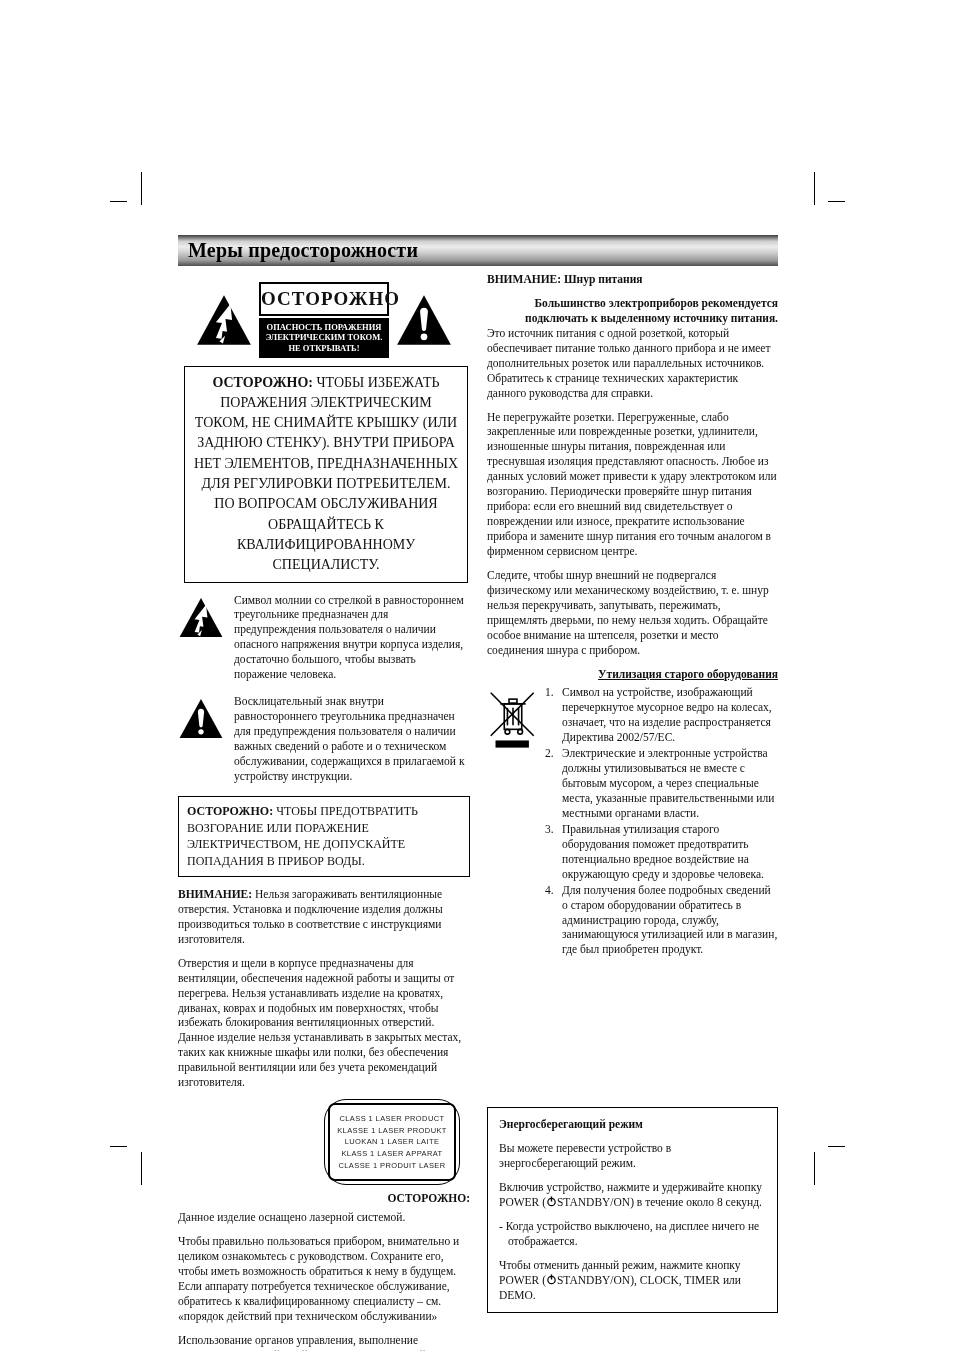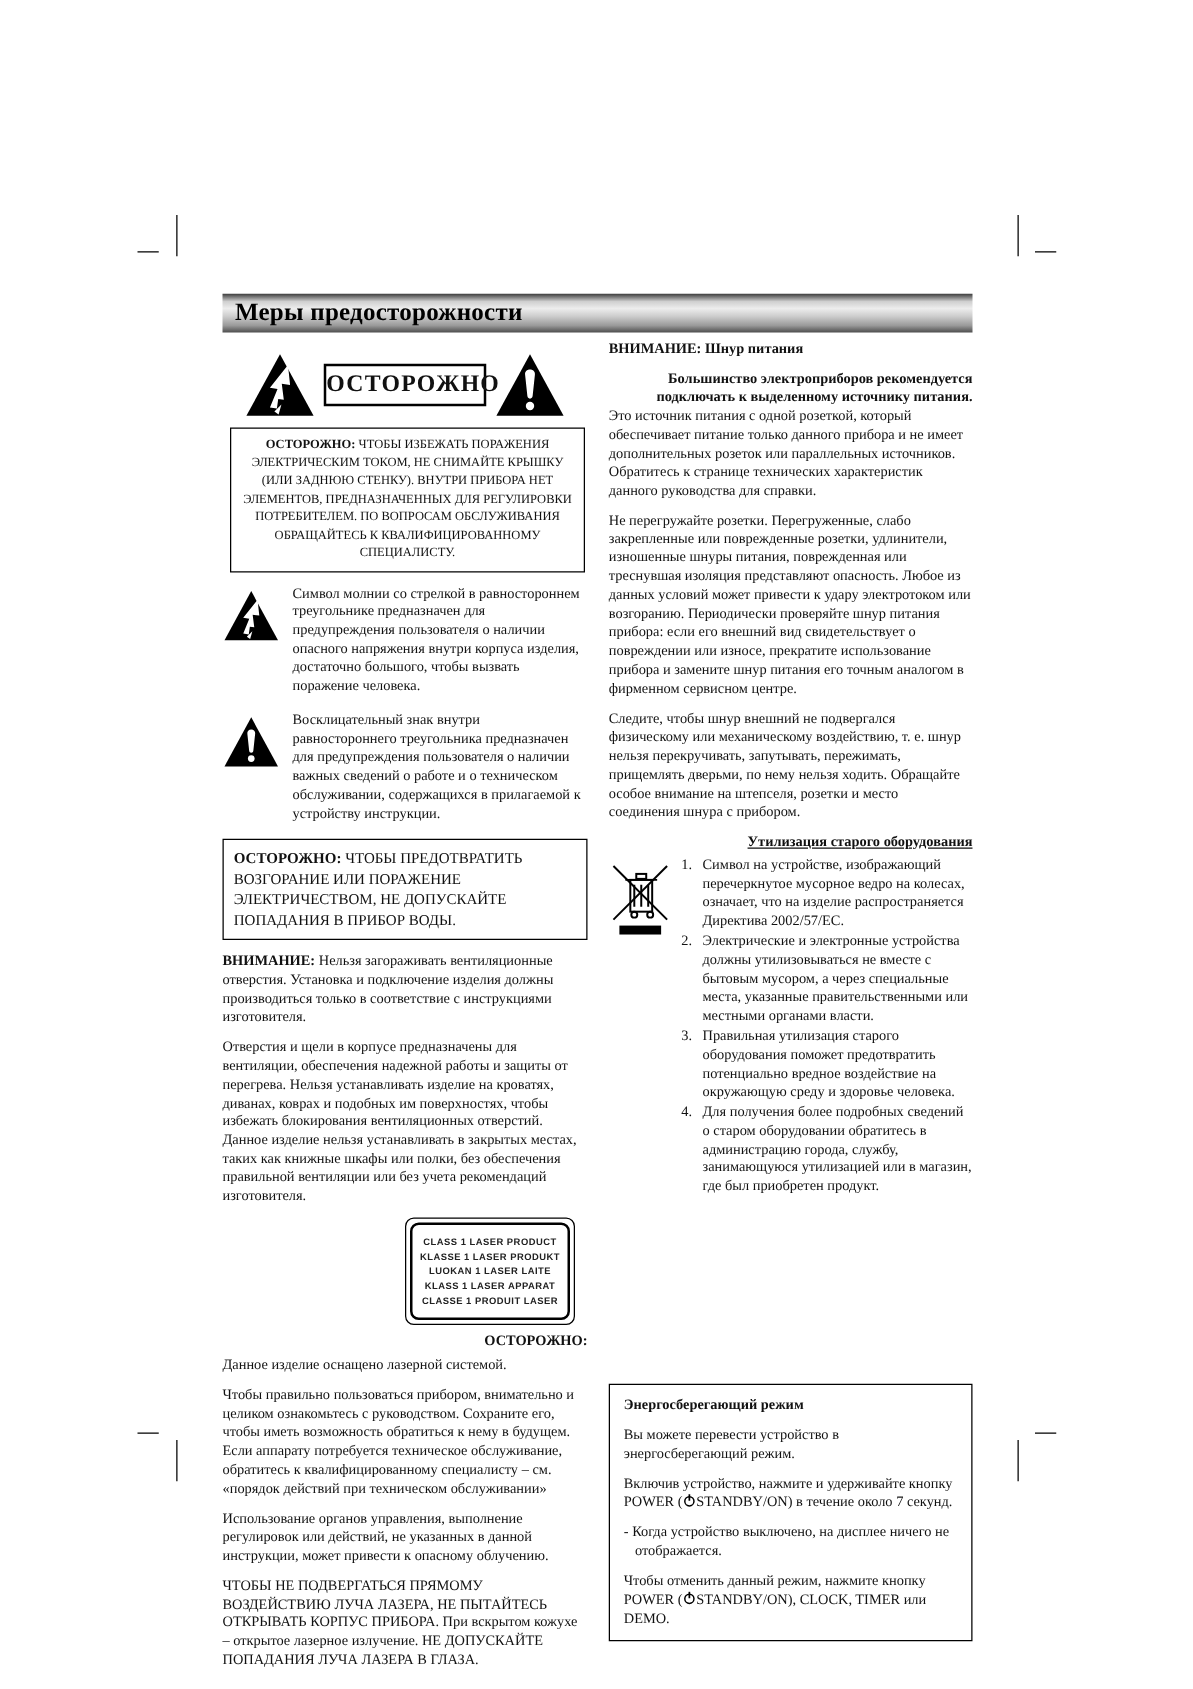--- a/index.html
+++ b/index.html
@@ -22,28 +22,28 @@
   
   .warn-row{display:flex;align-items:center;justify-content:center;gap:7px;margin:6px 0 8px 0;}
   .warn-center{width:130px;}
   .warn-title{border:2px solid #000;background:#fff;text-align:center;font-weight:bold;
     font-size:19px;padding:3px 0 2px 0;letter-spacing:1px;}
   .warn-danger{background:#000;color:#fff;text-align:center;font-weight:bold;font-size:8.5px;
     line-height:1.25;padding:4px 2px;margin-top:2px;}
   .tri{flex:0 0 auto;}
   
   .box{border:1px solid #000;padding:6px 8px;margin:0 0 10px 0;}
-  .box.centered{text-align:center;font-size:10px;line-height:1.45;margin-left:6px;margin-right:2px;}
+  .box.centered{text-align:center;font-size:14px;line-height:1.45;margin-left:6px;margin-right:2px;}
   .box.fire{font-size:12px;line-height:1.4;}
   
   .icon-row{display:flex;gap:10px;margin:6px 0 12px 0;}
   .icon-row .ic{flex:0 0 46px;padding-top:4px;}
   .icon-row p{margin:0;}
   
-  .laser{width:128px;margin:4px 0 6px 146px;border:1.5px solid #000;border-radius:7px;padding:3px;font-weight:bold;}
+  .laser{width:128px;margin:4px 0 6px 146px;border:1.5px solid #000;border-radius:22px;padding:3px;}
   .laser-in{border:2px solid #000;border-radius:7px;padding:8px 4px;
     font-family:"Liberation Sans",sans-serif;font-size:7.5px;line-height:1.55;
     text-align:center;letter-spacing:.4px;color:#222;}
   
   .recycle{position:relative;margin-top:2px;}
   .recycle .bin{position:absolute;left:2px;top:3px;}
   .rlist{margin-left:58px;}
   .ritem{position:relative;padding-left:17px;margin-bottom:1px;}
   .rnum{position:absolute;left:0;top:0;}
   
@@ -74,20 +74,25 @@
   <div class="col left">
 
     <div class="warn-row">
       <svg class="tri" width="56" height="52" viewBox="0 0 100 92">
         <path d="M50 2 L98 90 L2 90 Z" fill="#000"></path>
         <path d="M57 16 L36 52 L47 52 L40 80 L50 80 L50 66 L58 66 L52 44 L64 44 Z" fill="#fff" transform="rotate(8 50 48)"></path>
         <path d="M42 84 L52 74 L48 88 Z" fill="#fff"></path>
       </svg>
       <div class="warn-center">
         <div class="warn-title">ОСТОРОЖНО</div>
+        <div class="warn-danger">
+          <div>ОПАСНОСТЬ ПОРАЖЕНИЯ</div>
+          <div>ЭЛЕКТРИЧЕСКИМ ТОКОМ.</div>
+          <div>НЕ ОТКРЫВАТЬ!</div>
+        </div>
       </div>
       <svg class="tri" width="56" height="52" viewBox="0 0 100 92">
         <path d="M50 2 L98 90 L2 90 Z" fill="#000"></path>
         <path d="M50 24 c4.5 0 7.5 3 7 7.5 l-3.2 30 c-.3 2.5-1.6 4-3.8 4 s-3.5-1.5-3.8-4 l-3.2-30 C42.5 27 45.5 24 50 24 Z" fill="#fff"></path>
         <circle cx="50" cy="76" r="6" fill="#fff"></circle>
       </svg>
     </div>
 
     <div class="box centered">
       <span class="b">ОСТОРОЖНО:</span><span> ЧТОБЫ ИЗБЕЖАТЬ ПОРАЖЕНИЯ ЭЛЕКТРИЧЕСКИМ ТОКОМ, НЕ СНИМАЙТЕ КРЫШКУ (ИЛИ ЗАДНЮЮ СТЕНКУ). ВНУТРИ ПРИБОРА НЕТ ЭЛЕМЕНТОВ, ПРЕДНАЗНАЧЕННЫХ ДЛЯ РЕГУЛИРОВКИ ПОТРЕБИТЕЛЕМ. ПО ВОПРОСАМ ОБСЛУЖИВАНИЯ ОБРАЩАЙТЕСЬ К КВАЛИФИЦИРОВАННОМУ СПЕЦИАЛИСТУ.</span>
@@ -171,21 +176,21 @@
         <div class="ritem"><span class="rnum">4.</span><span>Для получения более подробных сведений о старом оборудовании обратитесь в администрацию города, службу, занимающуюся утилизацией или в магазин, где был приобретен продукт.</span></div>
       </div>
     </div>
 
     <div class="energy">
       <p class="b">Энергосберегающий режим</p>
       <p>Вы можете перевести устройство в энергосберегающий режим.</p>
       <p><span>Включив устройство, нажмите и удерживайте кнопку POWER (</span><svg class="pwr" width="11" height="11" viewBox="0 0 12 12">
             <circle cx="6" cy="6.6" r="4" stroke="#000" stroke-width="1.3" fill="none"></circle>
             <line x1="6" y1="0.5" x2="6" y2="6" stroke="#000" stroke-width="1.5"></line>
-          </svg><span>STANDBY/ON) в течение около 7 секунд.</span></p>
+          </svg><span>STANDBY/ON) в течение около 8 секунд.</span></p>
       <p class="hang">- Когда устройство выключено, на дисплее ничего не отображается.</p>
       <p><span>Чтобы отменить данный режим, нажмите кнопку POWER (</span><svg class="pwr" width="11" height="11" viewBox="0 0 12 12">
             <circle cx="6" cy="6.6" r="4" stroke="#000" stroke-width="1.3" fill="none"></circle>
             <line x1="6" y1="0.5" x2="6" y2="6" stroke="#000" stroke-width="1.5"></line>
           </svg><span>STANDBY/ON), CLOCK, TIMER или DEMO.</span></p>
     </div>
 
   </div>
 </div>
 

